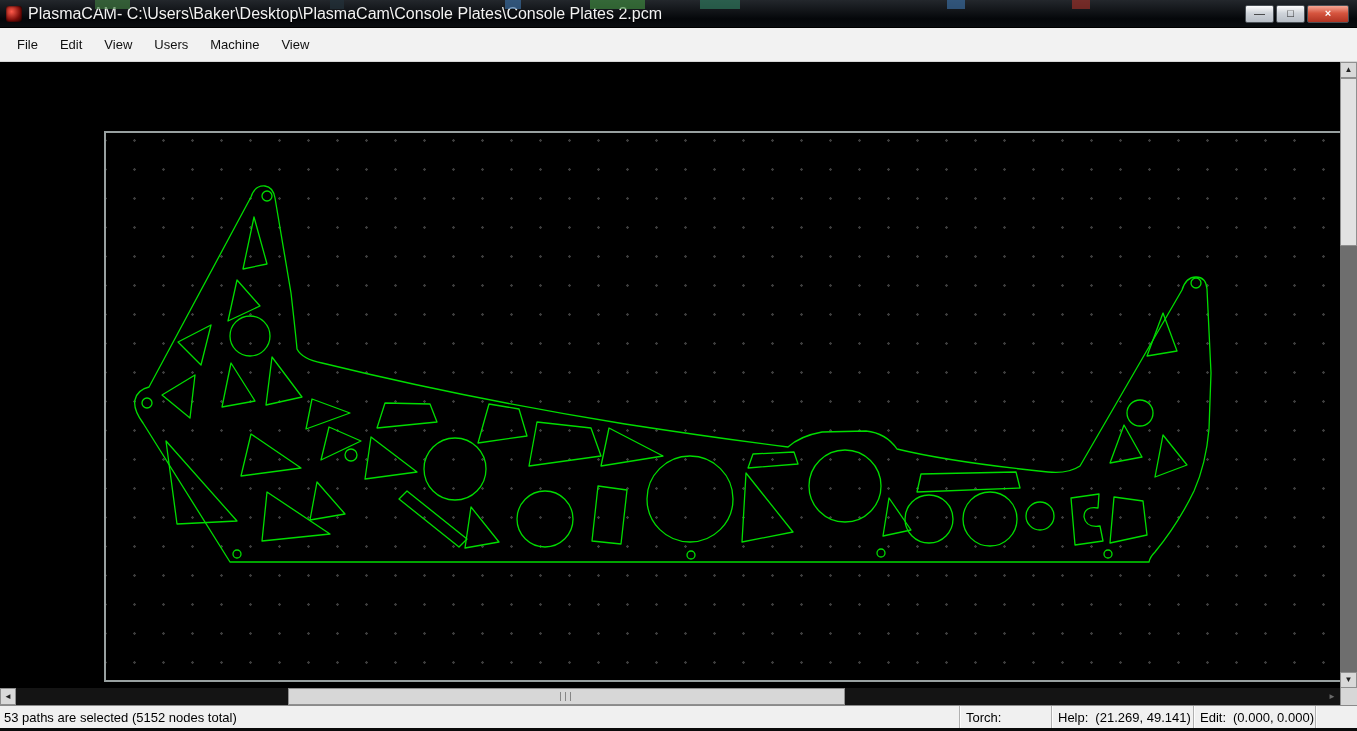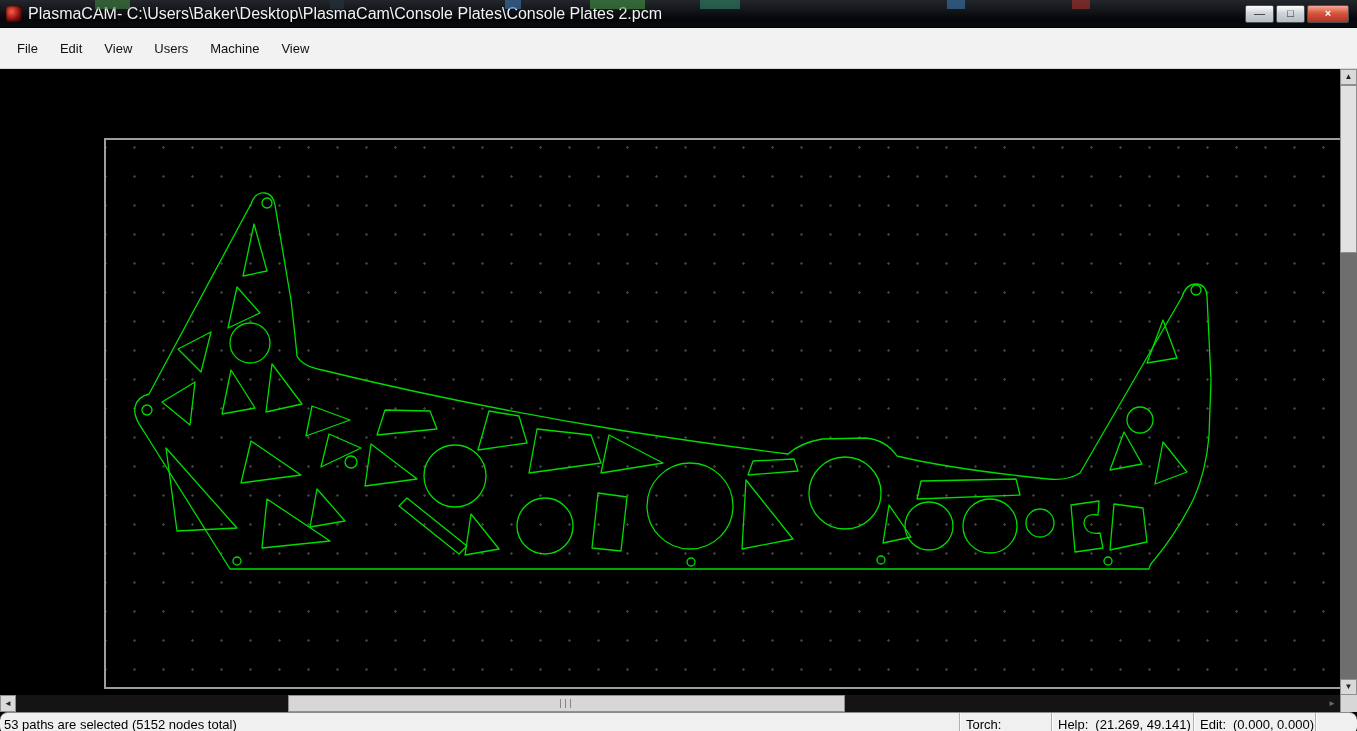--- a/index.html
+++ b/index.html
@@ -18,21 +18,21 @@
   .title { font-size:16px; color:#f2f2f2; white-space:nowrap; text-shadow:0 1px 1px #000; }
   .win-controls { margin-left:auto; display:flex; gap:2px; padding-right:8px; }
   .winbtn { width:29px; height:18px; border:1px solid #494f55; border-radius:2px;
             background:linear-gradient(#fdfdfd,#cfd4da 45%,#b7bec6);
             display:flex; align-items:center; justify-content:center;
             font-size:11px; line-height:1; color:#1c1c1c; }
   .winbtn.close { width:42px; background:linear-gradient(#f5a795,#d6553f 45%,#b03322);
                   color:#fff; font-weight:bold; }
 
   
-  .menubar { height:41px; background:#f2f2f2; border-bottom:1px solid #d6d6d6;
+  .menubar { height:34px; background:#f2f2f2; border-bottom:1px solid #d6d6d6;
              display:flex; align-items:stretch; padding-left:6px; }
   .menu-item { font-size:13px; color:#111; padding:0 11px; display:flex; align-items:center; }
 
   
   .workspace { display:flex; height:626px; }
   .canvas { position:relative; width:1340px; height:626px; background:#000; overflow:hidden; }
   .table-area { position:absolute; left:104px; top:69px; width:1262px; height:551px;
                 border:2px solid #98a0a0;
                 background-size:29px 29px; background-position:14px 22px; }
   .canvas svg { position:absolute; left:0; top:0; z-index:2; }
@@ -53,21 +53,21 @@
   .htrack { flex:1; position:relative; background:#141414; }
   .hthumb { position:absolute; left:272px; width:557px; top:0; height:17px;
             background:#d7d7d7; border:1px solid #8f8f8f;
             display:flex; align-items:center; justify-content:center; }
   .grip { width:13px; height:9px;
           background:repeating-linear-gradient(90deg,#868686 0 1px,transparent 1px 5px); }
   .corner { width:17px; height:17px; background:#d7d7d7; border-left:1px solid #8f8f8f; }
 
   
   .statusbar { height:23px; background:#f0f0f0; border-top:1px solid #8a8a8a;
-               display:flex; align-items:stretch; font-size:13px; color:#000;border-radius:8px; }
+               display:flex; align-items:stretch; font-size:13px; color:#000; }
   .seg { display:flex; align-items:center; gap:7px; padding:0 6px; white-space:nowrap;
          border-left:1px solid #b0b0b0; box-shadow:inset 1px 0 0 #fcfcfc; overflow:hidden; }
   .seg.main { flex:1; border-left:none; box-shadow:none; padding-left:4px; }
   .seg.snaps { width:92px; }
   .seg.mouse { width:142px; }
   .seg.torch { width:122px; }
   .seg.tail  { width:42px; }
 
   .bottom-strip { height:8px; background:#0a0a0a; }
 </style>

